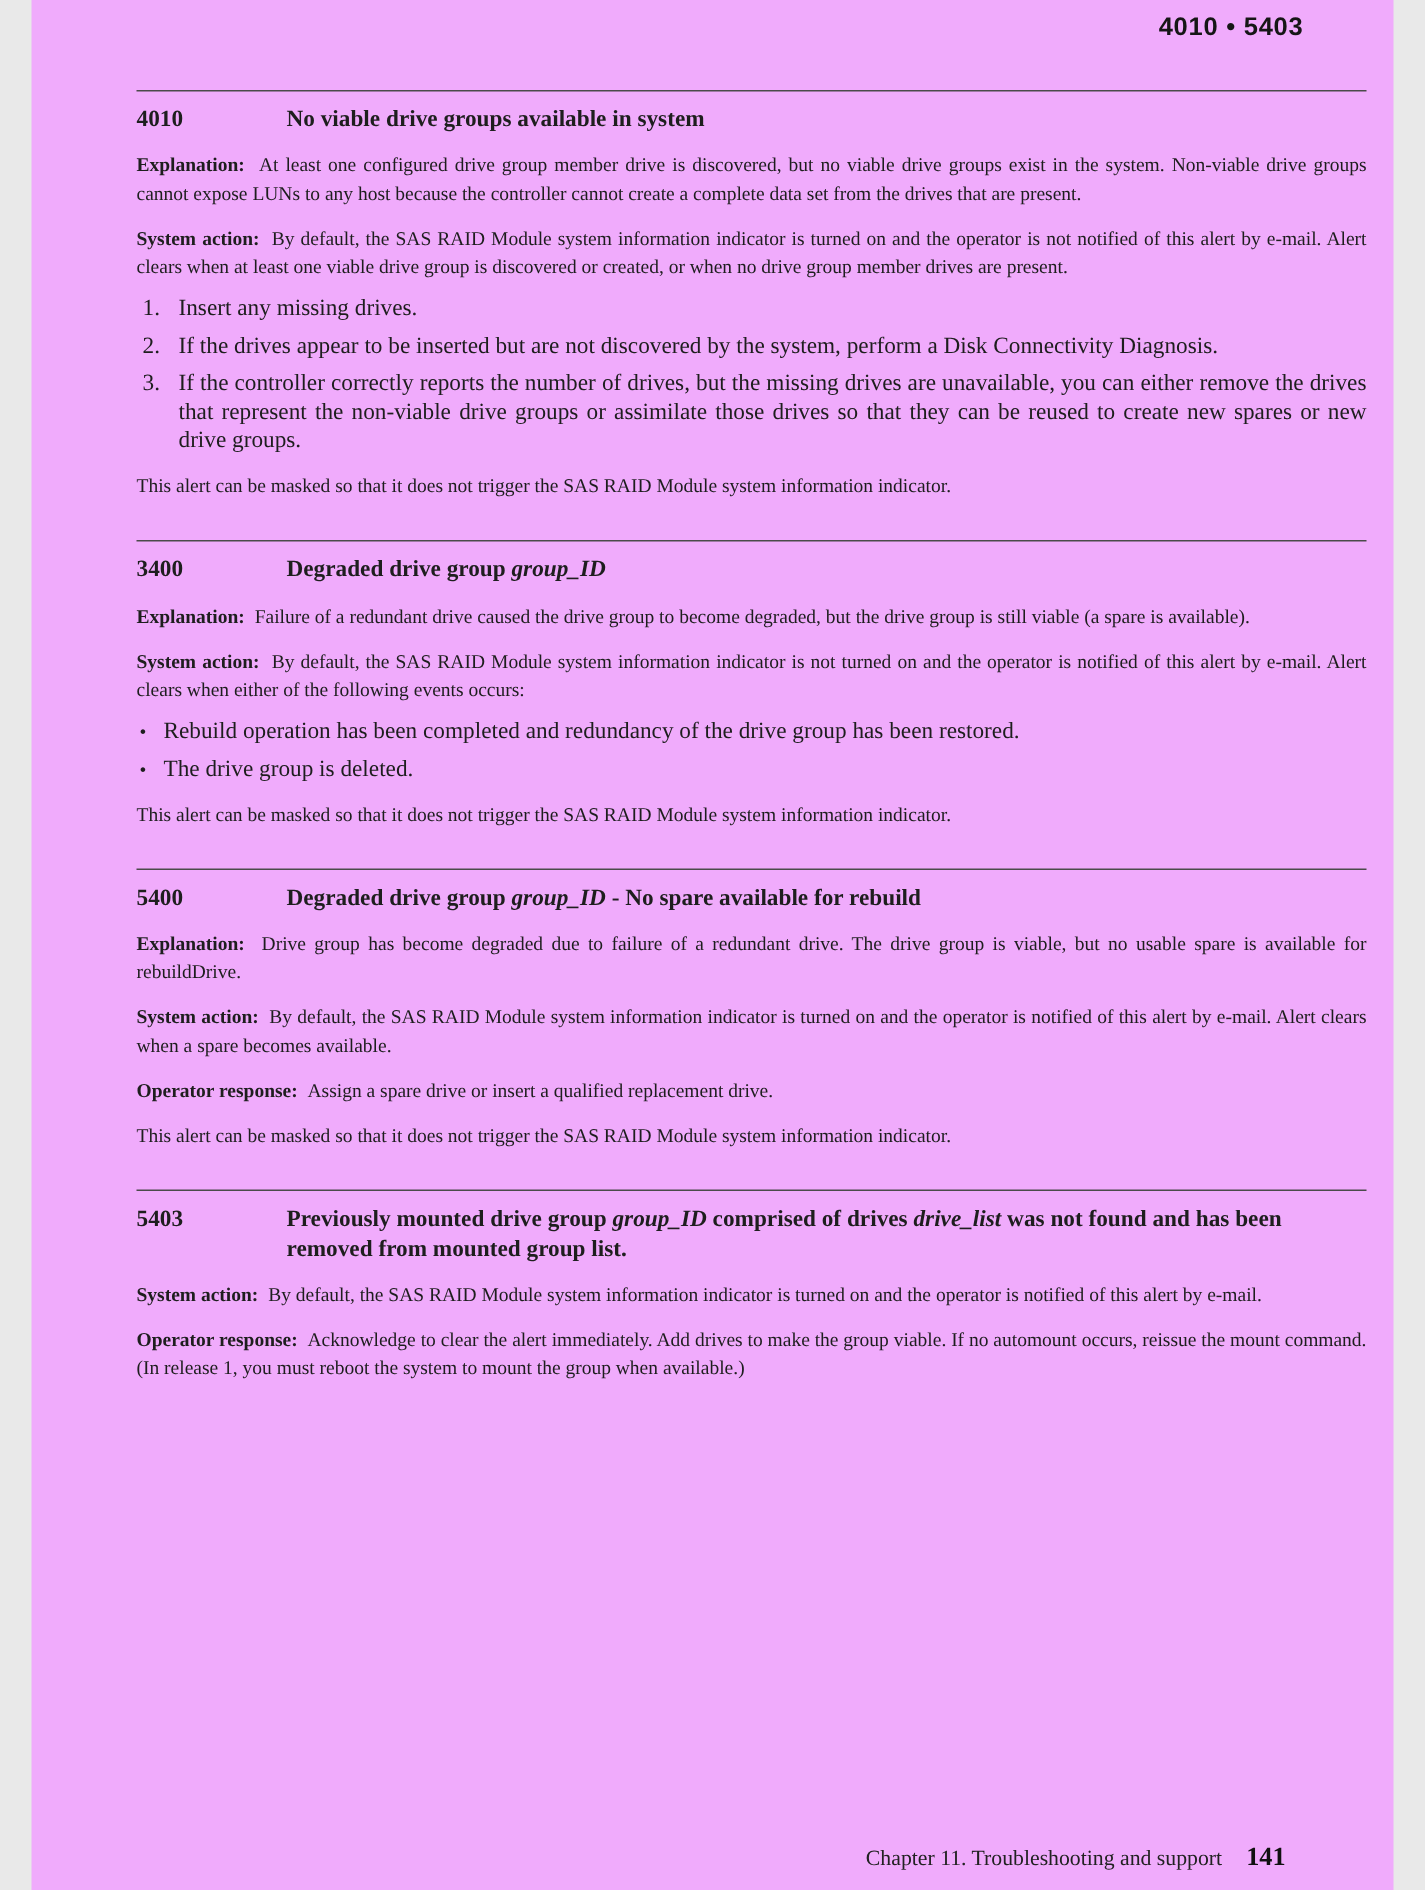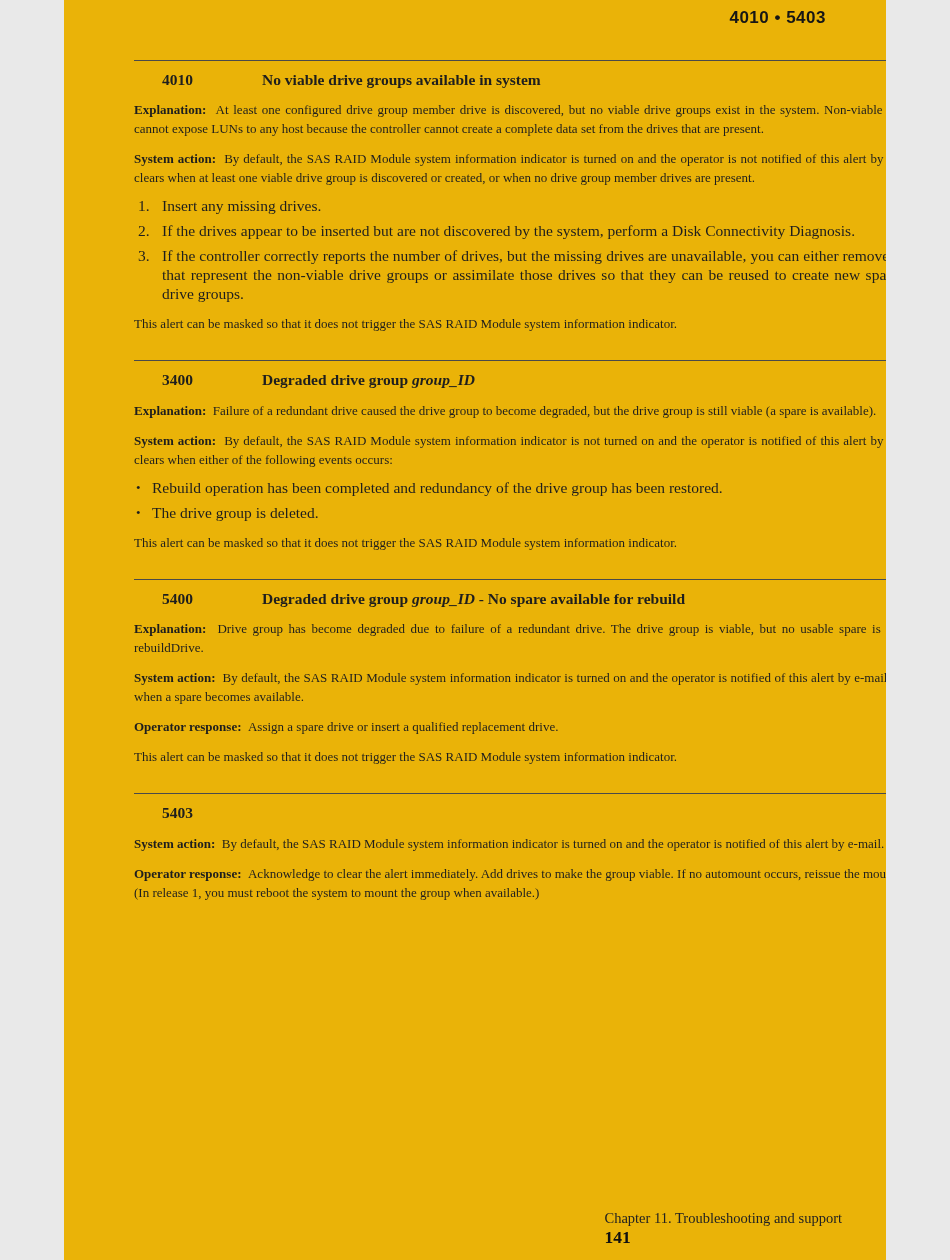--- a/index.html
+++ b/index.html
@@ -1,21 +1,21 @@
 <!DOCTYPE html>
 <html><head>
 <meta charset="utf-8">
 <style>
   html, body { margin: 0; padding: 0; background: #e9e9e9; }
   .page {
     position: relative;
-    width: 822px;
+    width: 908px;
     height: 1260px;
     margin: 0 auto;
-    background: #eab308;
+    background: #f0abfc;
     font-family: "Liberation Serif", serif;
     color: #1e1e1e;
     overflow: hidden;
   }
   .running-header {
     position: absolute;
     top: 8px;
     right: 60px;
     font-family: "Liberation Sans", sans-serif;
     font-weight: bold;
@@ -35,21 +35,21 @@
     border-top: 1px solid #4a4a4a;
     margin: 0;
   }
   .section-heading {
     display: flex;
     padding-top: 9px;
     font-weight: bold;
     font-size: 15.5px;
     line-height: 1.25;
   }
-  .section-code { width: 100px; flex-shrink: 0; margin-left: 28px; }
+  .section-code { width: 100px; flex-shrink: 0; }
   .section-title { flex: 1; }
   .section-title .var { font-style: italic; font-weight: bold; }
   .para {
     font-size: 13px;
     line-height: 19px;
     margin: 11px 0 0 0;
     text-align: justify;
   }
   .para .label { font-weight: bold; }
   .para .label::after { content: "\00a0\00a0"; }
@@ -59,25 +59,24 @@
     font-size: 15.5px;
     line-height: 19px;
     margin-top: 6px;
   }
   .doc-list .li-marker { flex-shrink: 0; }
   .ol-marker { width: 24px; padding-left: 4px; }
   .ul-marker { width: 16px; padding-left: 2px; font-size: 13px; }
   .doc-list .li-text { flex: 1; text-align: justify; }
   .page-footer {
     position: absolute;
-    right: 60px;
+    right: 72px;
     bottom: 12px;
     display: flex;
     align-items: baseline;
-    flex-direction: column;
   }
   .footer-chapter { font-size: 14.5px; color: #222; }
   .footer-pagenum {
     font-size: 17.5px;
     font-weight: bold;
     margin-left: 16px;
     color: #111;
   }
 </style>
 </head>
@@ -141,20 +140,21 @@
         </div>
         <p class="para"><span class="label">Explanation:</span><span class="text">Drive group has become degraded due to failure of a redundant drive. The drive group is viable, but no usable spare is available for rebuildDrive.</span></p>
         <p class="para"><span class="label">System action:</span><span class="text">By default, the SAS RAID Module system information indicator is turned on and the operator is notified of this alert by e-mail. Alert clears when a spare becomes available.</span></p>
         <p class="para"><span class="label">Operator response:</span><span class="text">Assign a spare drive or insert a qualified replacement drive.</span></p>
         <p class="para"><span class="text">This alert can be masked so that it does not trigger the SAS RAID Module system information indicator.</span></p>
       </div>
       <div class="section">
         <div class="section-rule"></div>
         <div class="section-heading">
           <span class="section-code">5403</span>
+          <span class="section-title"><span>Previously mounted drive group </span><span class="var">group_ID</span><span> comprised of drives </span><span class="var">drive_list</span><span> was not found and has been removed from mounted group list.</span></span>
         </div>
         <p class="para"><span class="label">System action:</span><span class="text">By default, the SAS RAID Module system information indicator is turned on and the operator is notified of this alert by e-mail.</span></p>
         <p class="para"><span class="label">Operator response:</span><span class="text">Acknowledge to clear the alert immediately. Add drives to make the group viable. If no automount occurs, reissue the mount command. (In release 1, you must reboot the system to mount the group when available.)</span></p>
       </div>
     </div>
 
   <div class="page-footer">
     <span class="footer-chapter">Chapter 11. Troubleshooting and support</span>
     <span class="footer-pagenum">141</span>
   </div>

